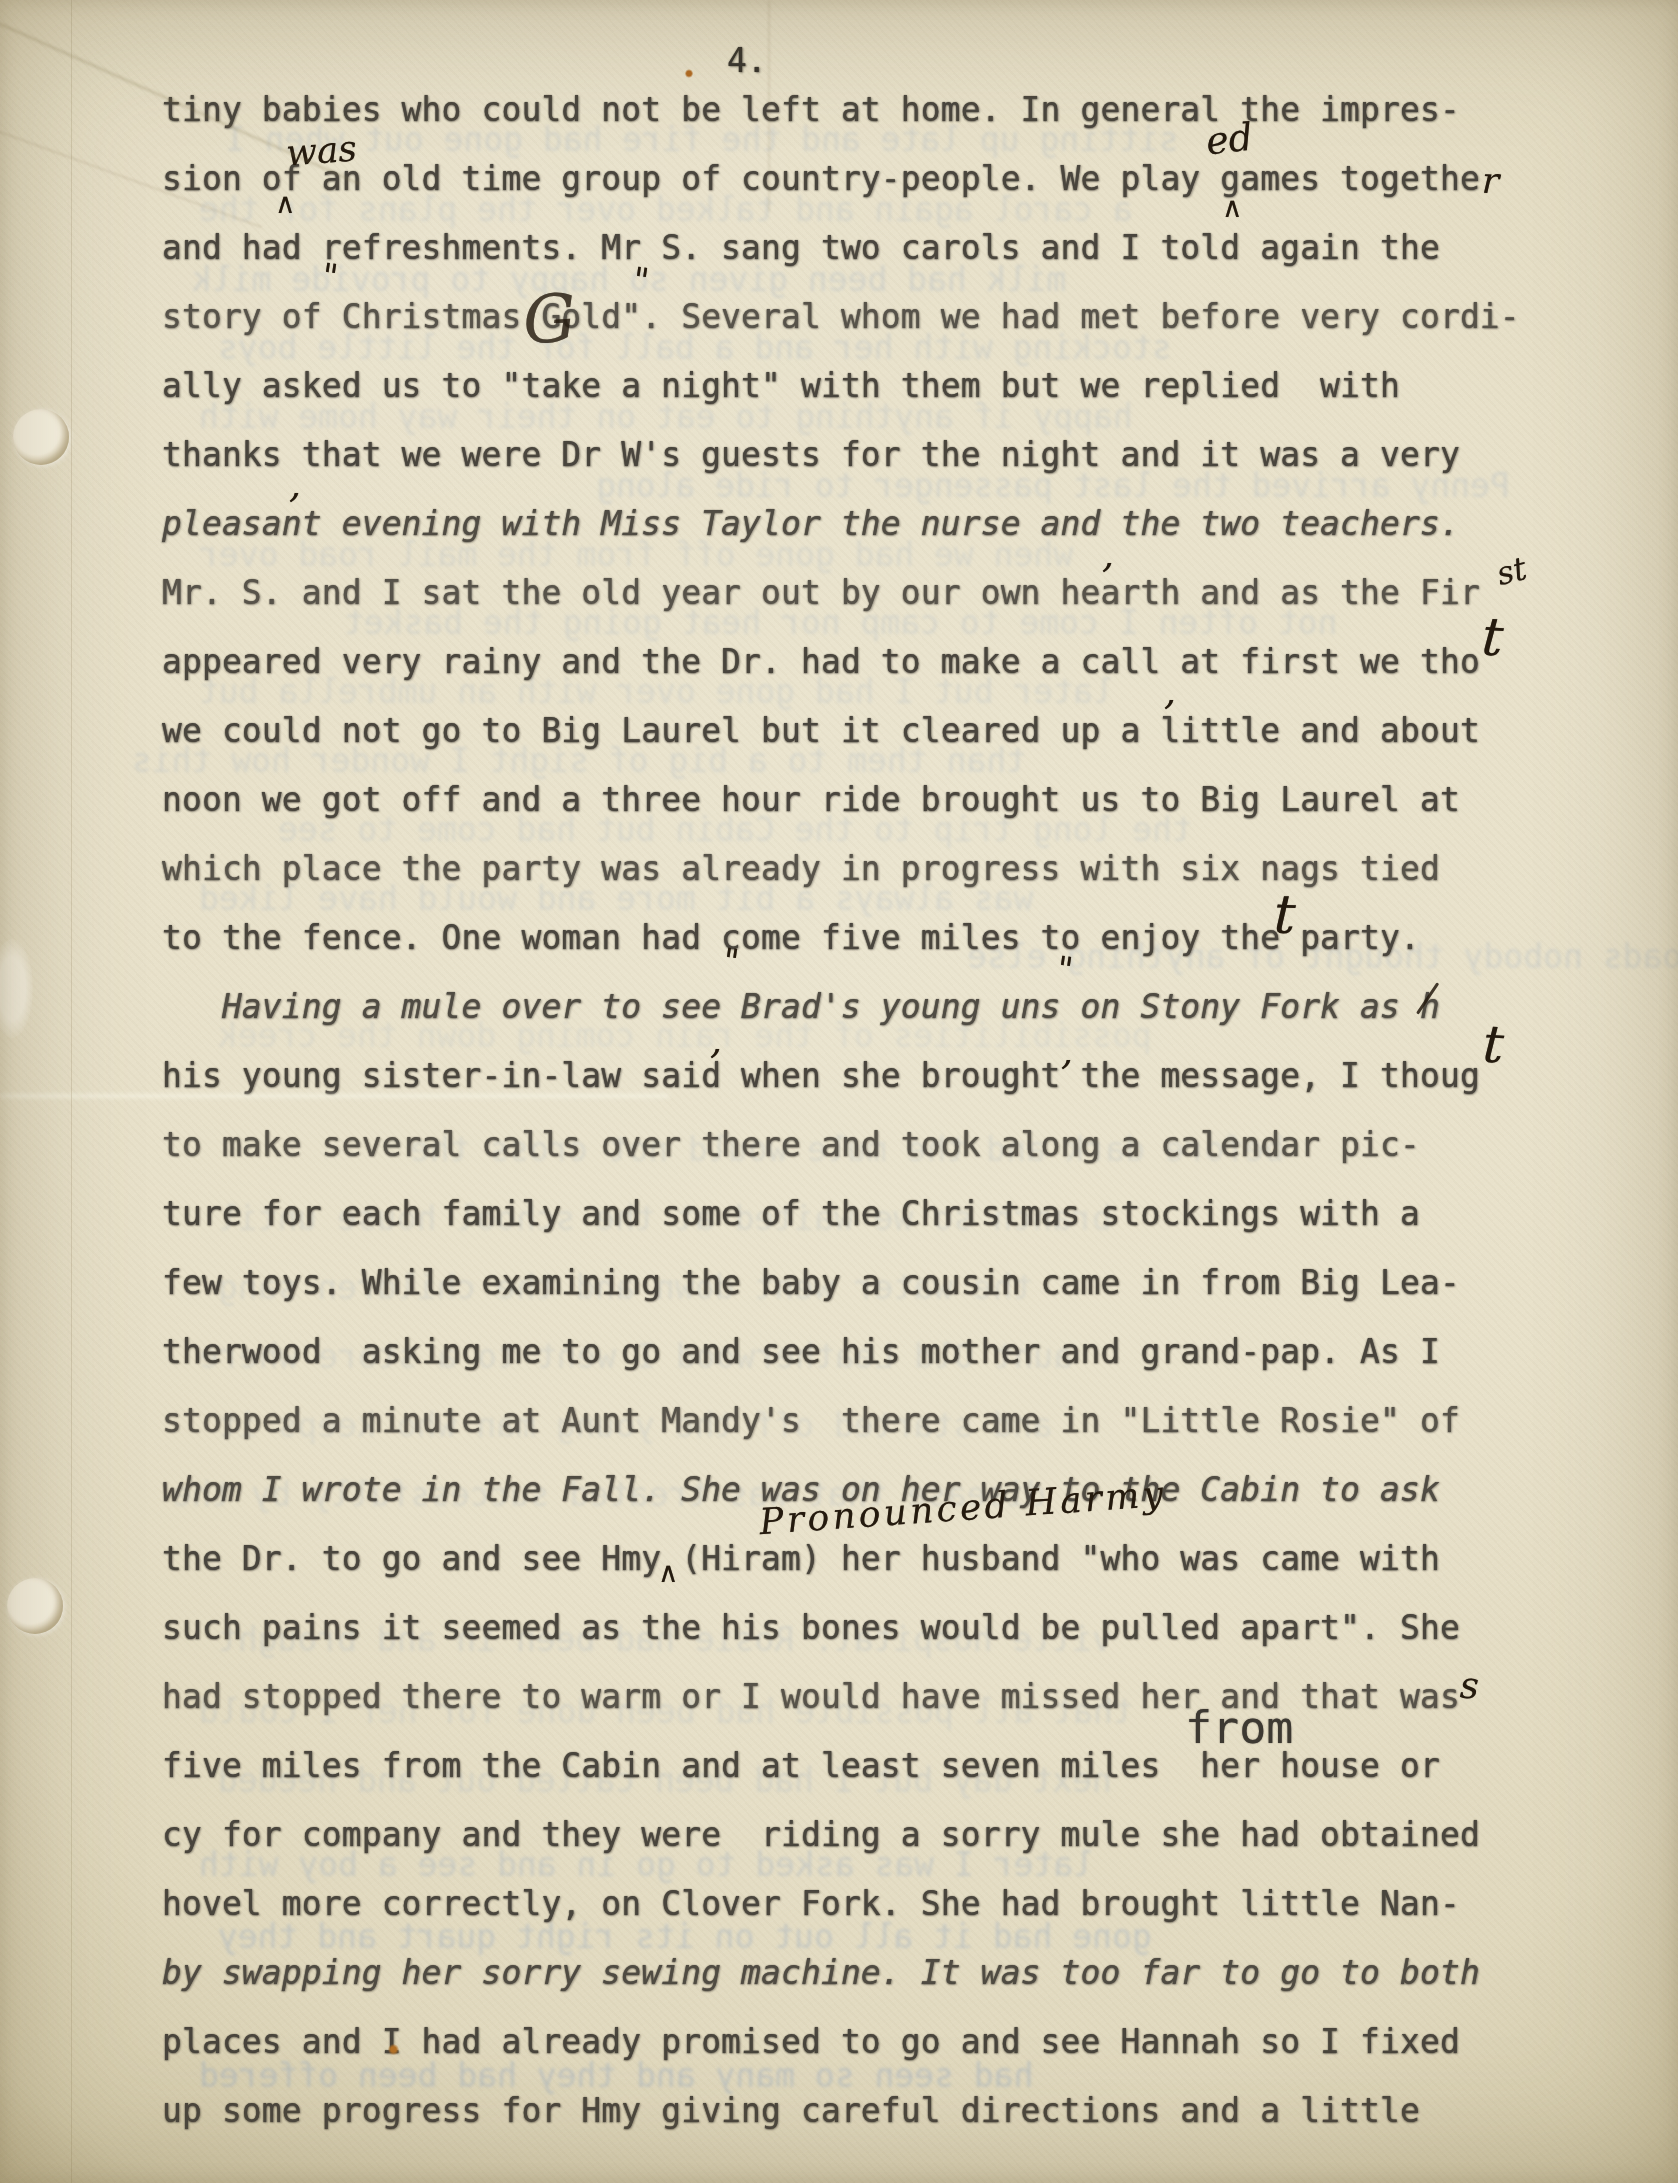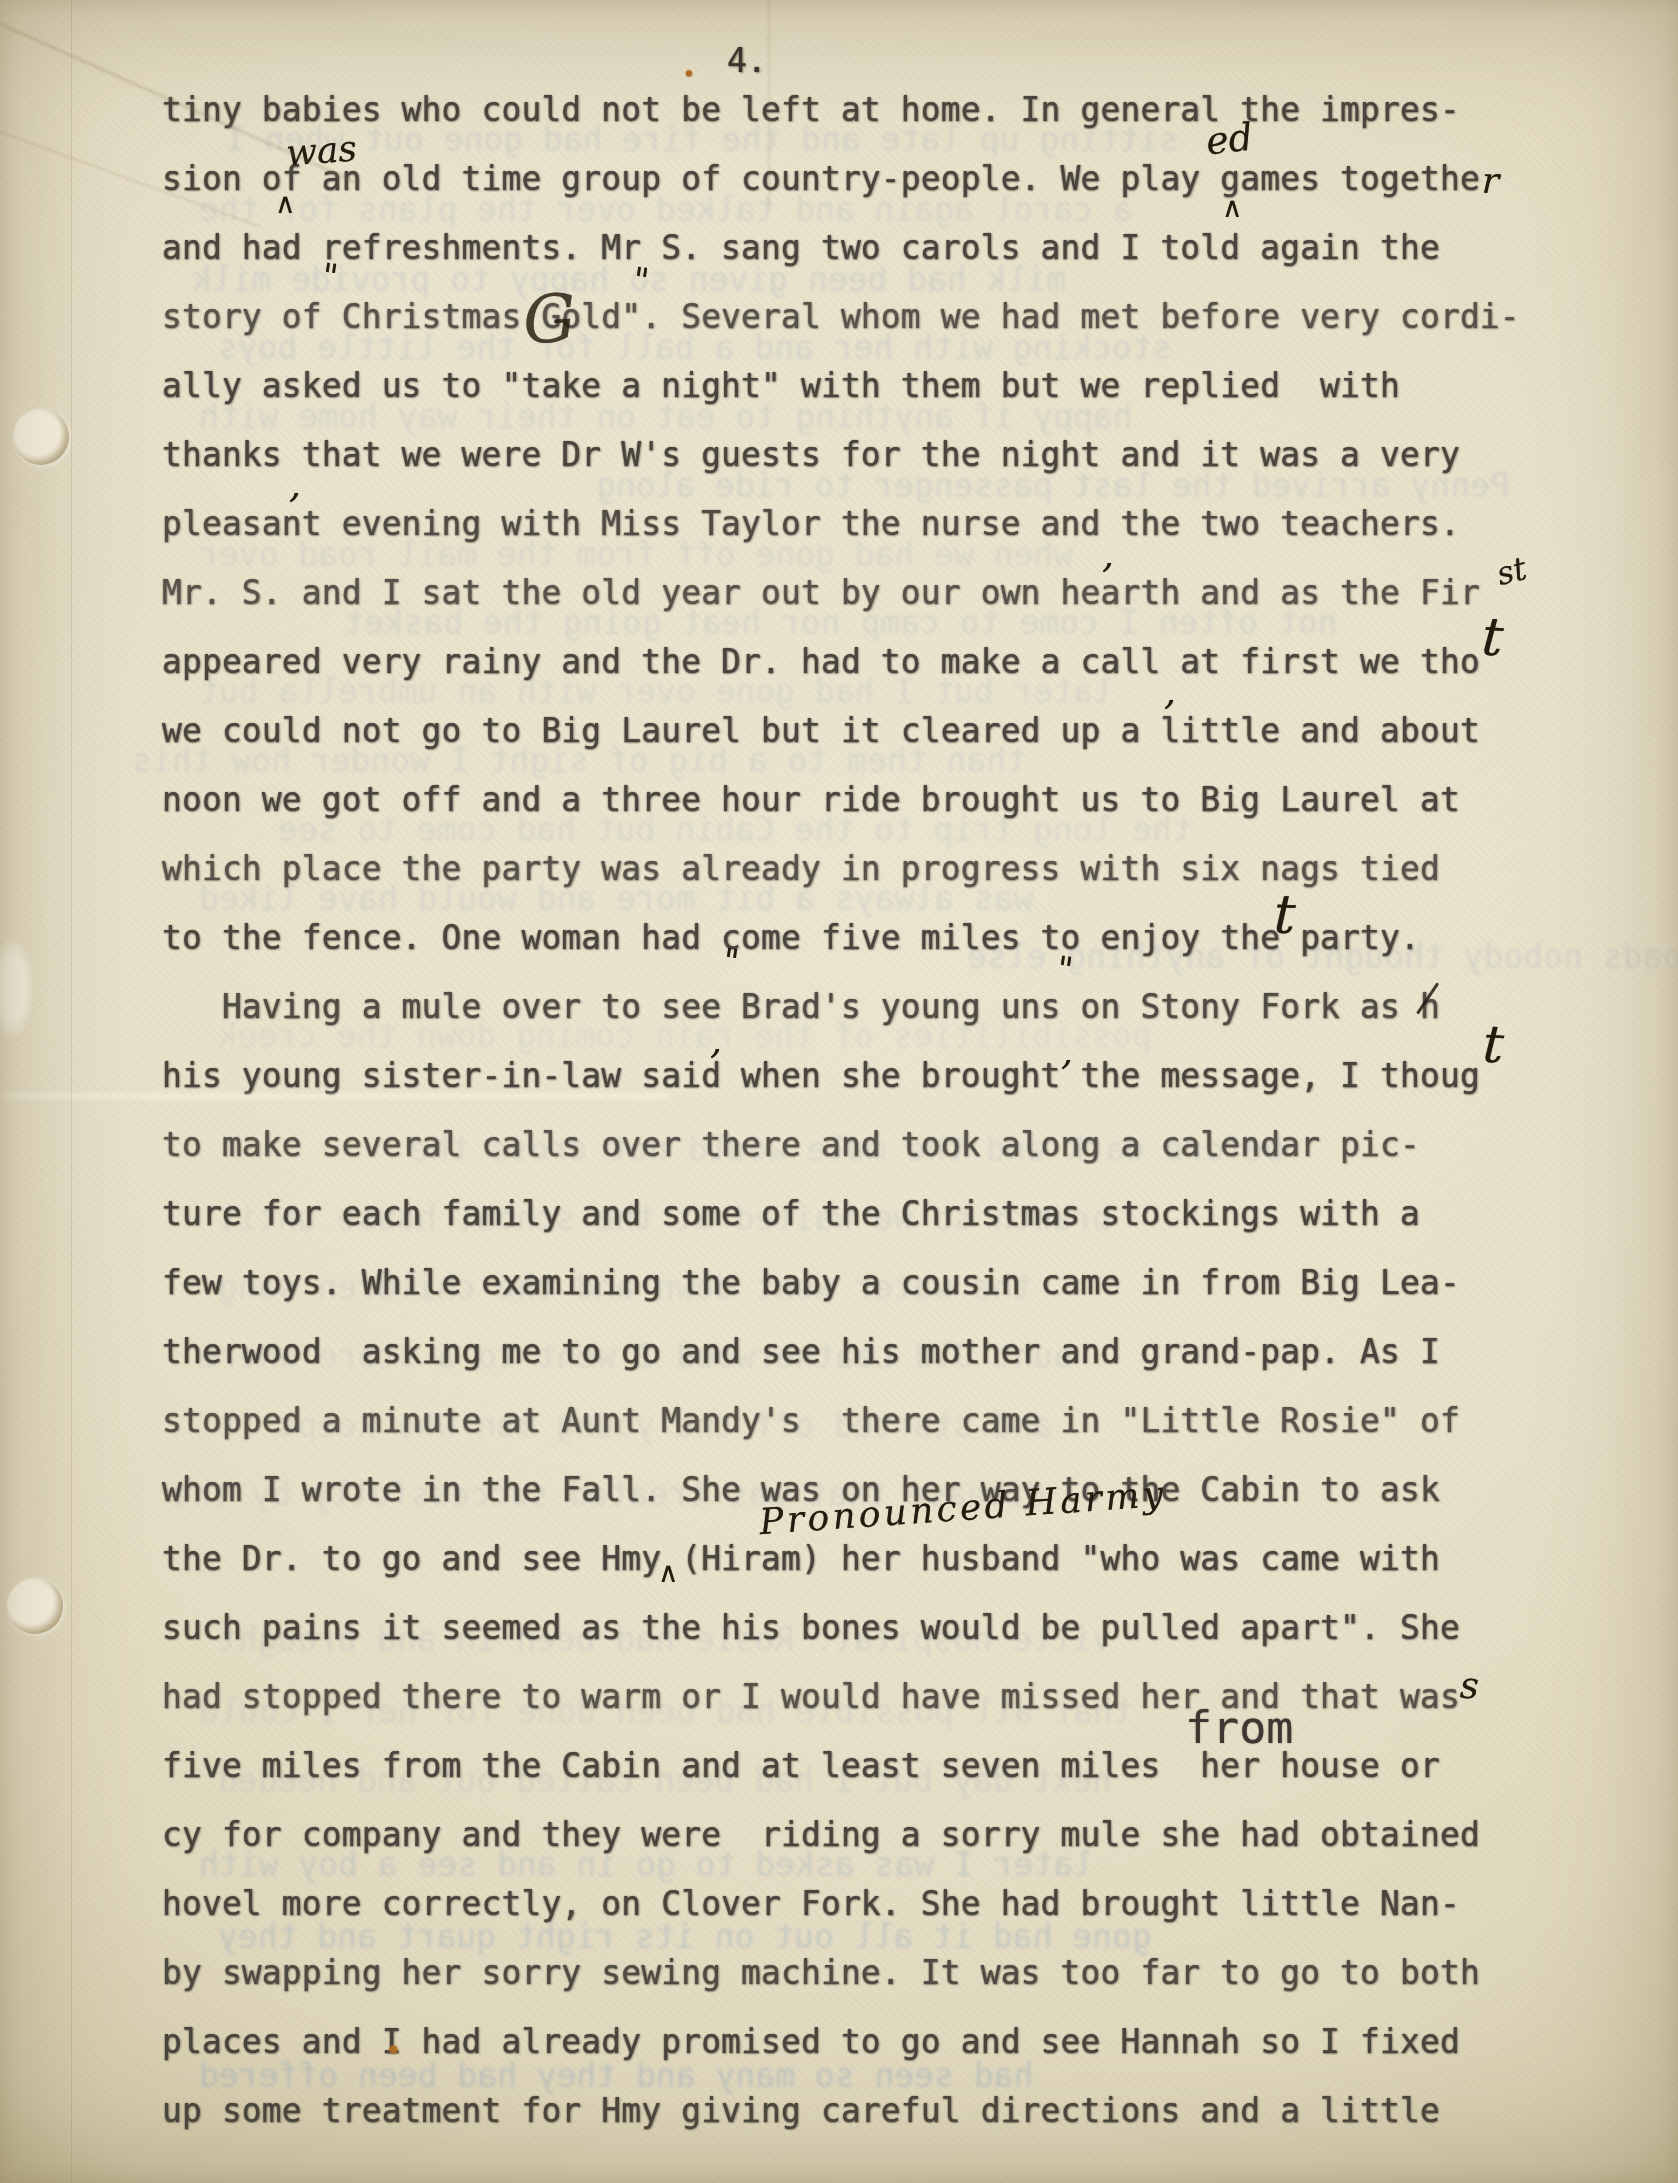--- a/index.html
+++ b/index.html
@@ -25,21 +25,21 @@
   }
   .typed-line{
     white-space:pre;
     font:33px/69px "DejaVu Sans Mono", monospace;
     color:#403c35; opacity:.94;
     letter-spacing:0.1px;
     text-shadow: 0 0 1.3px rgba(58,53,45,.9), 1.3px 0.7px 2px rgba(58,53,45,.35), -0.7px 0.7px 1.3px rgba(58,53,45,.28);
     filter: blur(0.3px);
   }
   .typed-line:nth-child(4n){opacity:.86;}
-  .typed-line:nth-child(7n){opacity:.90;}
+  .typed-line:nth-child(7n){opacity:.90;font-style:italic;}
   .pagenum{
     position:absolute; left:727px; top:41px;
     font:33px/1.2 "DejaVu Sans Mono", monospace; color:#37332c;
     text-shadow:0 0 1.3px rgba(50,45,38,.9), 1.3px 0.7px 2px rgba(50,45,38,.4);
     filter:blur(0.2px);
   }
   .bleed{
     position:absolute; transform:scaleX(-1); white-space:pre;
     font:33px/1 "DejaVu Sans Mono", monospace;
     color:#93a6c0; filter:blur(1.6px); pointer-events:none;
@@ -138,21 +138,21 @@
       <div class="typed-line">stopped a minute at Aunt Mandy's  there came in "Little Rosie" of</div>
       <div class="typed-line">whom I wrote in the Fall. She was on her way to the Cabin to ask</div>
       <div class="typed-line">the Dr. to go and see Hmy (Hiram) her husband "who was came with</div>
       <div class="typed-line">such pains it seemed as the his bones would be pulled apart". She</div>
       <div class="typed-line">had stopped there to warm or I would have missed her and that was</div>
       <div class="typed-line">five miles from the Cabin and at least seven miles  her house or</div>
       <div class="typed-line">cy for company and they were  riding a sorry mule she had obtained</div>
       <div class="typed-line">hovel more correctly, on Clover Fork. She had brought little Nan-</div>
       <div class="typed-line">by swapping her sorry sewing machine. It was too far to go to both</div>
       <div class="typed-line">places and I had already promised to go and see Hannah so I fixed</div>
-      <div class="typed-line">up some treatment for Hmy giving careful directions and a little</div>
+      <div class="typed-line">up some progress for Hmy giving careful directions and a little</div>
     </div>
 
   <div id="annotations">
       <div class="hw" style="left: 286px; top: 130px; font-size: 36px; transform: rotate(-4deg);">was</div>
       <div class="caret" style="left: 275px; top: 187px;">∧</div>
       <div class="hw" style="left: 1206px; top: 117px; font-size: 38px; transform: rotate(-6deg);">ed</div>
       <div class="caret" style="left: 1222px; top: 191px;">∧</div>
       <div class="hw" style="left: 1482px; top: 160px; font-size: 36px; transform: rotate(2deg);">r</div>
       <div class="hw" style="left: 322px; top: 256px; font-size: 34px; transform: rotate(8deg);">"</div>
       <div class="hw" style="left: 633px; top: 260px; font-size: 34px; transform: rotate(8deg);">"</div>

